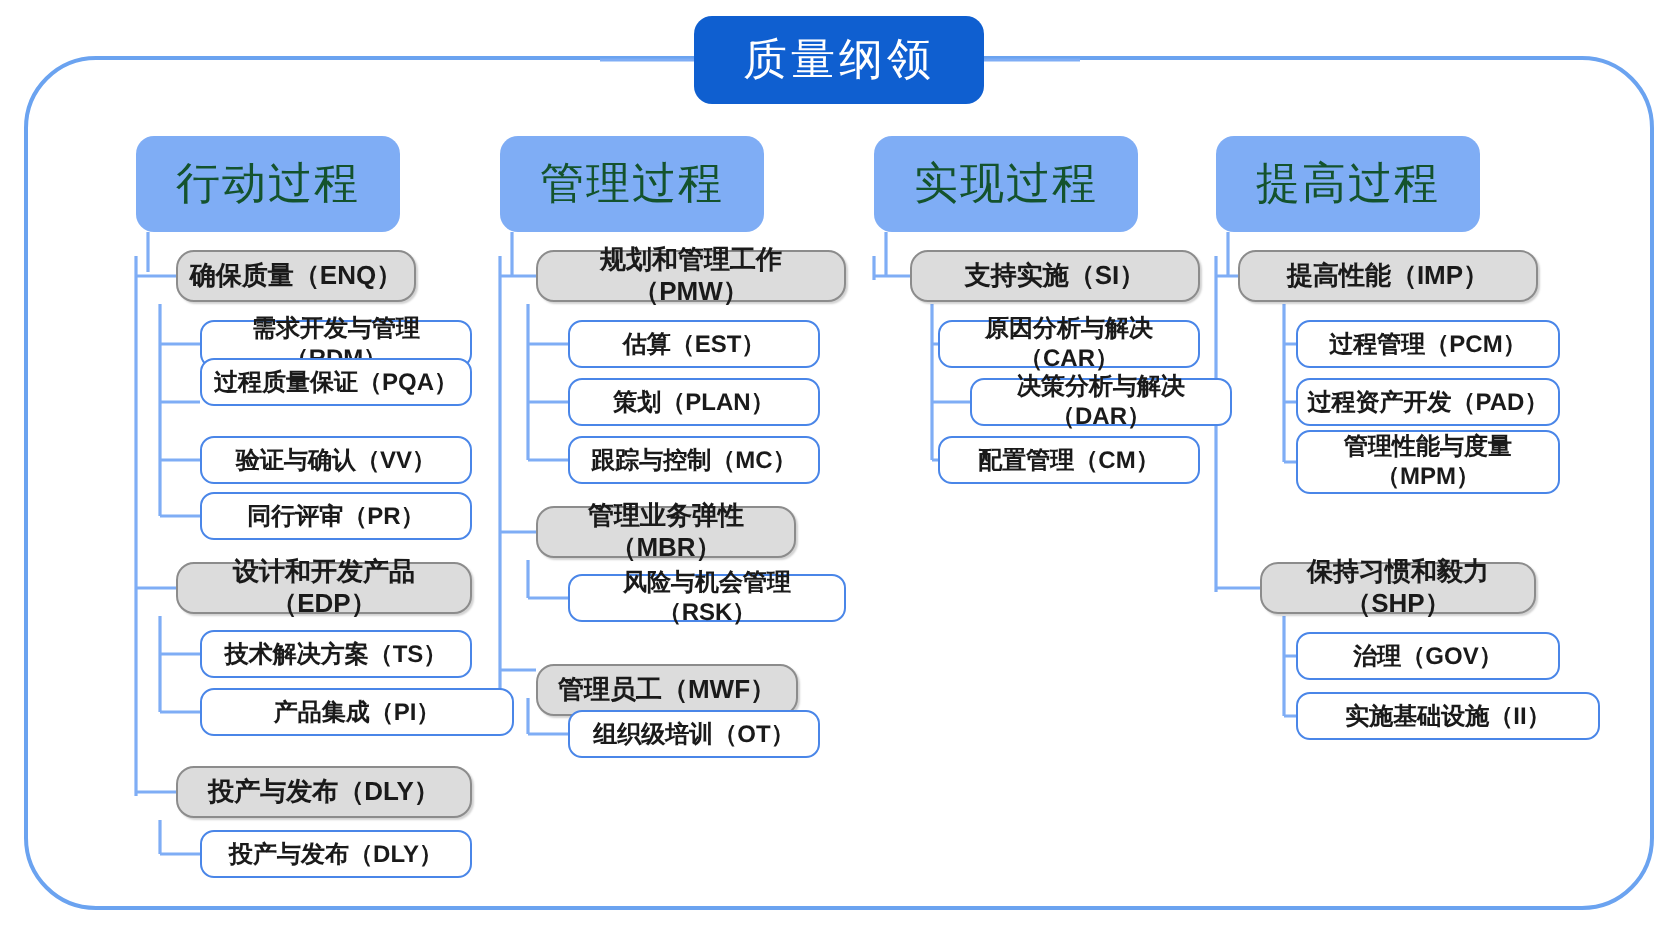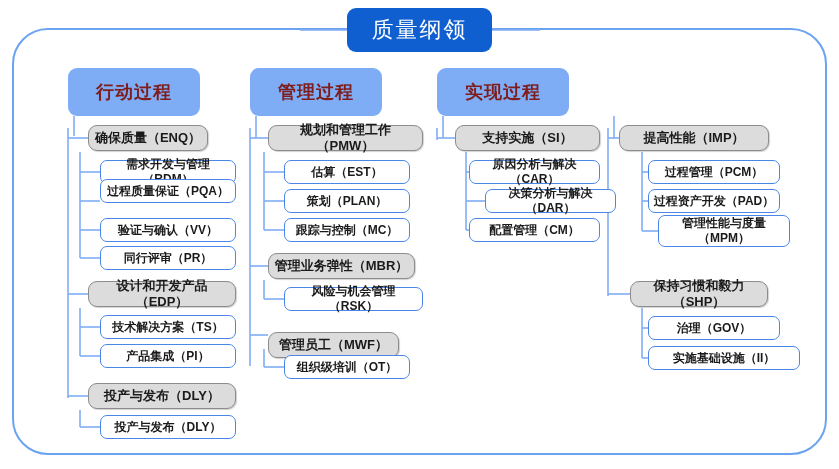--- a/index.html
+++ b/index.html
@@ -34,22 +34,22 @@
     z-index:6;
   }
 
   
   .col-head{
     position:absolute;
     height:48px;width:132px;
     background:#7fadf5;
     border-radius:9px;
     display:flex;align-items:center;justify-content:center;
-    color:#7f1d1d;
-    font-size:18px;font-weight:bold;
+    color:#14532d;
+    font-size:22px;font-weight:normal;
     letter-spacing:1px;
     z-index:5;
   }
   .col-head.c1{left:68px;top:68px;}
   .col-head.c2{left:250px;top:68px;}
   .col-head.c3{left:437px;top:68px;}
   .col-head.c4{left:608px;top:68px;}
 
   
   svg.lines{position:absolute;left:0;top:0;width:839px;height:469px;z-index:1;}
@@ -157,52 +157,53 @@
       <line x1="642" y1="328" x2="660" y2="328"></line>
       <line x1="642" y1="358" x2="660" y2="358"></line>
     </g>
   </svg>
 
   <div class="title-box">质量纲领</div>
 
   <div class="col-head c1">行动过程</div>
   <div class="col-head c2">管理过程</div>
   <div class="col-head c3">实现过程</div>
+  <div class="col-head c4">提高过程</div>
 
   <div class="node group" style="left:88px;top:125px;width:120px;">确保质量（ENQ）</div>
   <div class="node leaf" style="left:100px;top:160px;width:136px;">需求开发与管理（RDM）</div>
   <div class="node leaf" style="left:100px;top:179px;width:136px;">过程质量保证（PQA）</div>
   <div class="node leaf" style="left:100px;top:218px;width:136px;">验证与确认（VV）</div>
   <div class="node leaf" style="left:100px;top:246px;width:136px;">同行评审（PR）</div>
 
   <div class="node group" style="left:88px;top:281px;width:148px;">设计和开发产品（EDP）</div>
   <div class="node leaf" style="left:100px;top:315px;width:136px;">技术解决方案（TS）</div>
-  <div class="node leaf" style="left:100px;top:344px;width:136px;">产品集成（PI）</div>
+  <div class="node leaf" style="left:100px;top:344px;width:157px;">产品集成（PI）</div>
 
   <div class="node group" style="left:88px;top:383px;width:148px;">投产与发布（DLY）</div>
   <div class="node leaf" style="left:100px;top:415px;width:136px;">投产与发布（DLY）</div>
 
   <div class="node group" style="left:268px;top:125px;width:155px;">规划和管理工作（PMW）</div>
   <div class="node leaf" style="left:284px;top:160px;width:126px;">估算（EST）</div>
   <div class="node leaf" style="left:284px;top:189px;width:126px;">策划（PLAN）</div>
   <div class="node leaf" style="left:284px;top:218px;width:126px;">跟踪与控制（MC）</div>
 
-  <div class="node group" style="left:268px;top:253px;width:147px;">管理业务弹性（MBR）</div>
+  <div class="node group" style="left:268px;top:253px;width:130px;">管理业务弹性（MBR）</div>
   <div class="node leaf" style="left:284px;top:287px;width:139px;">风险与机会管理（RSK）</div>
 
   <div class="node group" style="left:268px;top:332px;width:131px;">管理员工（MWF）</div>
   <div class="node leaf" style="left:284px;top:355px;width:126px;">组织级培训（OT）</div>
 
   <div class="node group" style="left:455px;top:125px;width:145px;">支持实施（SI）</div>
   <div class="node leaf" style="left:469px;top:160px;width:131px;">原因分析与解决（CAR）</div>
   <div class="node leaf" style="left:469px;top:189px;width:131px;margin-left:16px;">决策分析与解决（DAR）</div>
   <div class="node leaf" style="left:469px;top:218px;width:131px;">配置管理（CM）</div>
 
   <div class="node group" style="left:619px;top:125px;width:150px;">提高性能（IMP）</div>
   <div class="node leaf" style="left:648px;top:160px;width:132px;">过程管理（PCM）</div>
   <div class="node leaf" style="left:648px;top:189px;width:132px;">过程资产开发（PAD）</div>
-  <div class="node leaf tall" style="left:648px;top:215px;width:132px;margin-left:10px;">管理性能与度量<br>（MPM）</div>
+  <div class="node leaf tall" style="left:648px;top:215px;width:132px;">管理性能与度量<br>（MPM）</div>
 
   <div class="node group" style="left:630px;top:281px;width:138px;">保持习惯和毅力（SHP）</div>
   <div class="node leaf" style="left:648px;top:316px;width:132px;">治理（GOV）</div>
   <div class="node leaf" style="left:648px;top:346px;width:152px;">实施基础设施（II）</div>
 
 </div>
 
 </body></html>

